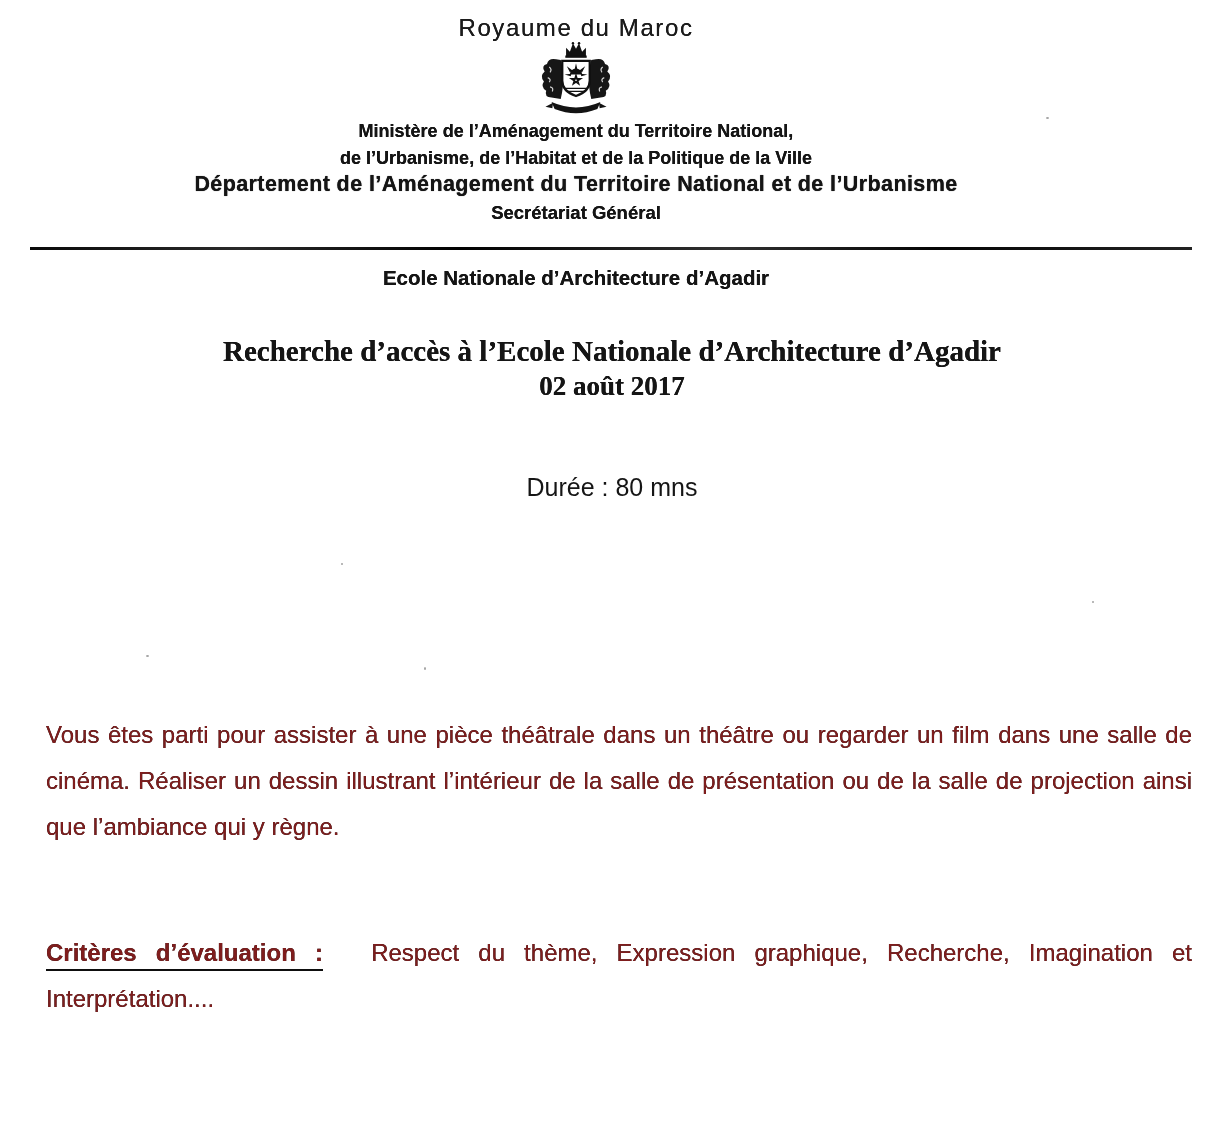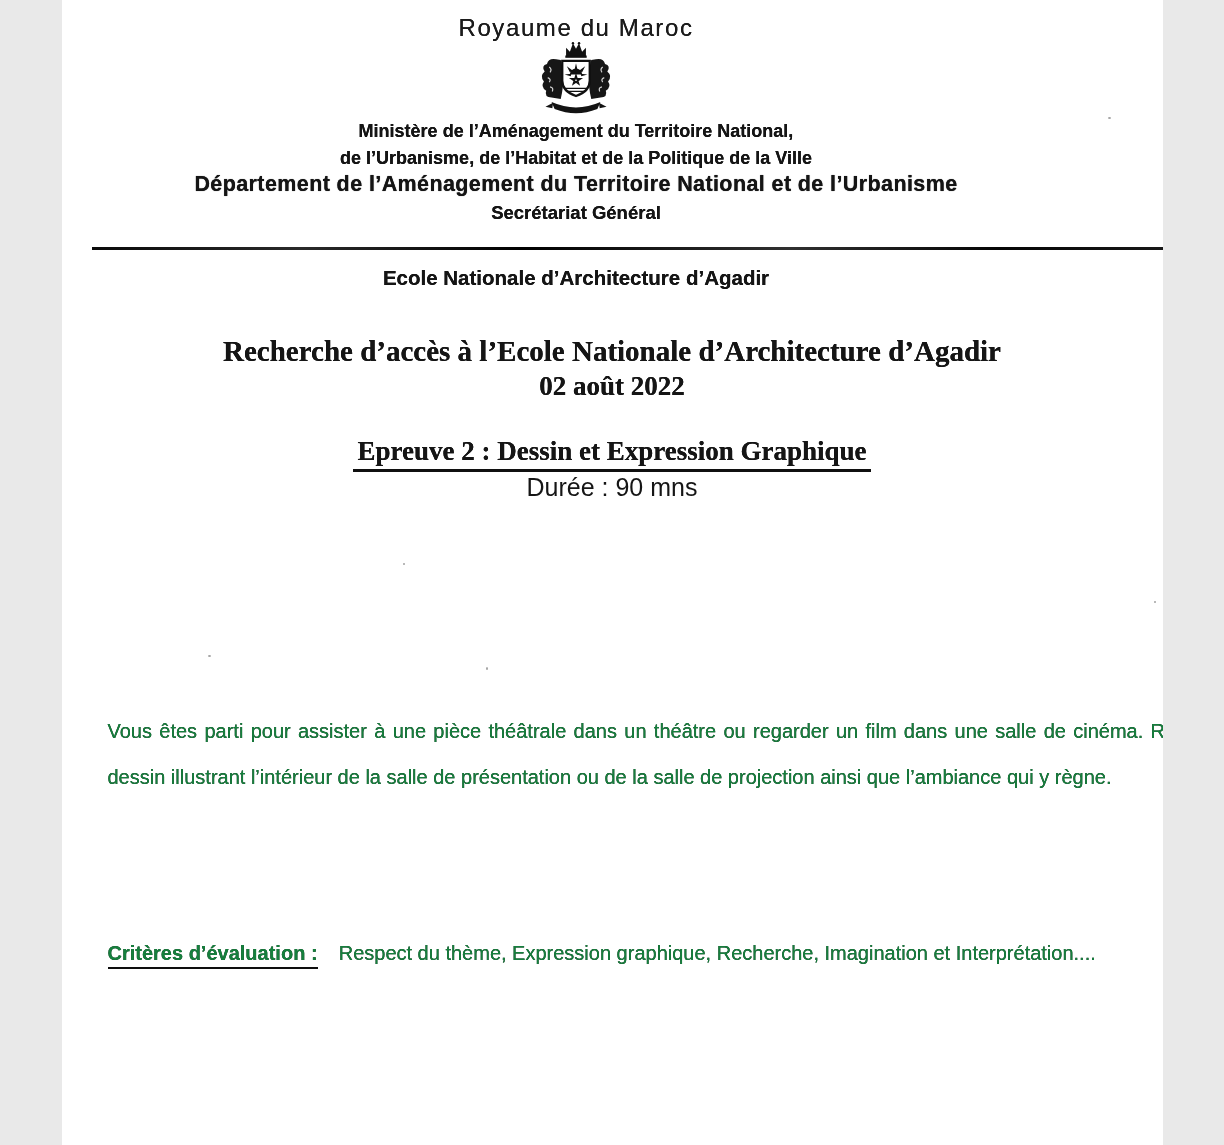--- a/index.html
+++ b/index.html
@@ -1,18 +1,18 @@
 <!DOCTYPE html>
 <html><head>
 <meta charset="utf-8">
 <style>
   html,body{margin:0;padding:0;background:#e9e9e9;}
   .page{
     position:relative;
-    width:1101px;height:1145px;
+    width:1224px;height:1145px;
     background:#ffffff;
     font-family:"Liberation Sans","DejaVu Sans",sans-serif;
     color:#151515;
     overflow:hidden;
     margin:0 auto;
   }
   .abs{position:absolute;}
   
   .hdr-center{left:-72px;right:0;text-align:center;}
   .page-center{left:0;right:0;text-align:center;}
@@ -43,23 +43,23 @@
   .examdate{top:371px;font-size:27px;font-weight:700;text-shadow:0 0 .5px #000;}
   .epreuve{top:436px;font-size:27px;font-weight:700;}
   .epreuve .u{
     display:inline-block;border-bottom:3px solid #101010;padding:0 4px 2px 4px;
     text-shadow:0 0 .5px #000;
   }
   .duree{top:473px;font-size:25px;font-weight:400;}
 
   .para{
     left:46px;width:1146px;
-    font-size:20px;line-height:46px;
+    font-size:24px;line-height:46px;
     text-align:justify;text-justify:inter-word;
-    color:#15803d;text-shadow:0 0 .6px #121212;
+    color:#7f1d1d;text-shadow:0 0 .6px #121212;
   }
   .subject{top:688px;}
   .criteria{top:905px;margin-top:25px;}
   .important{top:1020px;}
   .lead{
     font-weight:700;
     border-bottom:2.5px solid #0e0e0e;
     padding-bottom:3px;
   }
   .lead-gap{display:inline-block;width:10px;}
@@ -109,26 +109,23 @@
   <div class="abs hdr-center ministry ministry1">Ministère de l’Aménagement du Territoire National,</div>
   <div class="abs hdr-center ministry ministry2">de l’Urbanisme, de l’Habitat et de la Politique de la Ville</div>
   <div class="abs hdr-center department">Département de l’Aménagement du Territoire National et de l’Urbanisme</div>
   <div class="abs hdr-center secretariat">Secrétariat Général</div>
 
   <div class="abs rule"></div>
 
   <div class="abs hdr-center school">Ecole Nationale d’Architecture d’Agadir</div>
 
   <div class="abs page-center serif concours">Recherche d’accès à l’Ecole Nationale d’Architecture d’Agadir</div>
-  <div class="abs page-center serif examdate">02 août 2022</div>
+  <div class="abs page-center serif examdate">02 août 2017</div>
 
-  <div class="abs page-center serif epreuve">
-    <span class="u">Epreuve 2 : Dessin et Expression Graphique</span>
-  </div>
-  <div class="abs page-center duree">Durée : 90 mns</div>
+  <div class="abs page-center duree">Durée : 80 mns</div>
 
   <p class="abs para subject">Vous êtes parti pour assister à une pièce théâtrale dans un théâtre ou regarder un film dans une salle de cinéma. Réaliser un dessin illustrant l’intérieur de la salle de présentation ou de la salle de projection ainsi que l’ambiance qui y règne.</p>
 
   <p class="abs para criteria">
     <span class="lead">Critères d’évaluation :</span>
     <span class="lead-gap"></span>
     <span>Respect du thème, Expression graphique, Recherche, Imagination et Interprétation....</span>
   </p>
 
 

